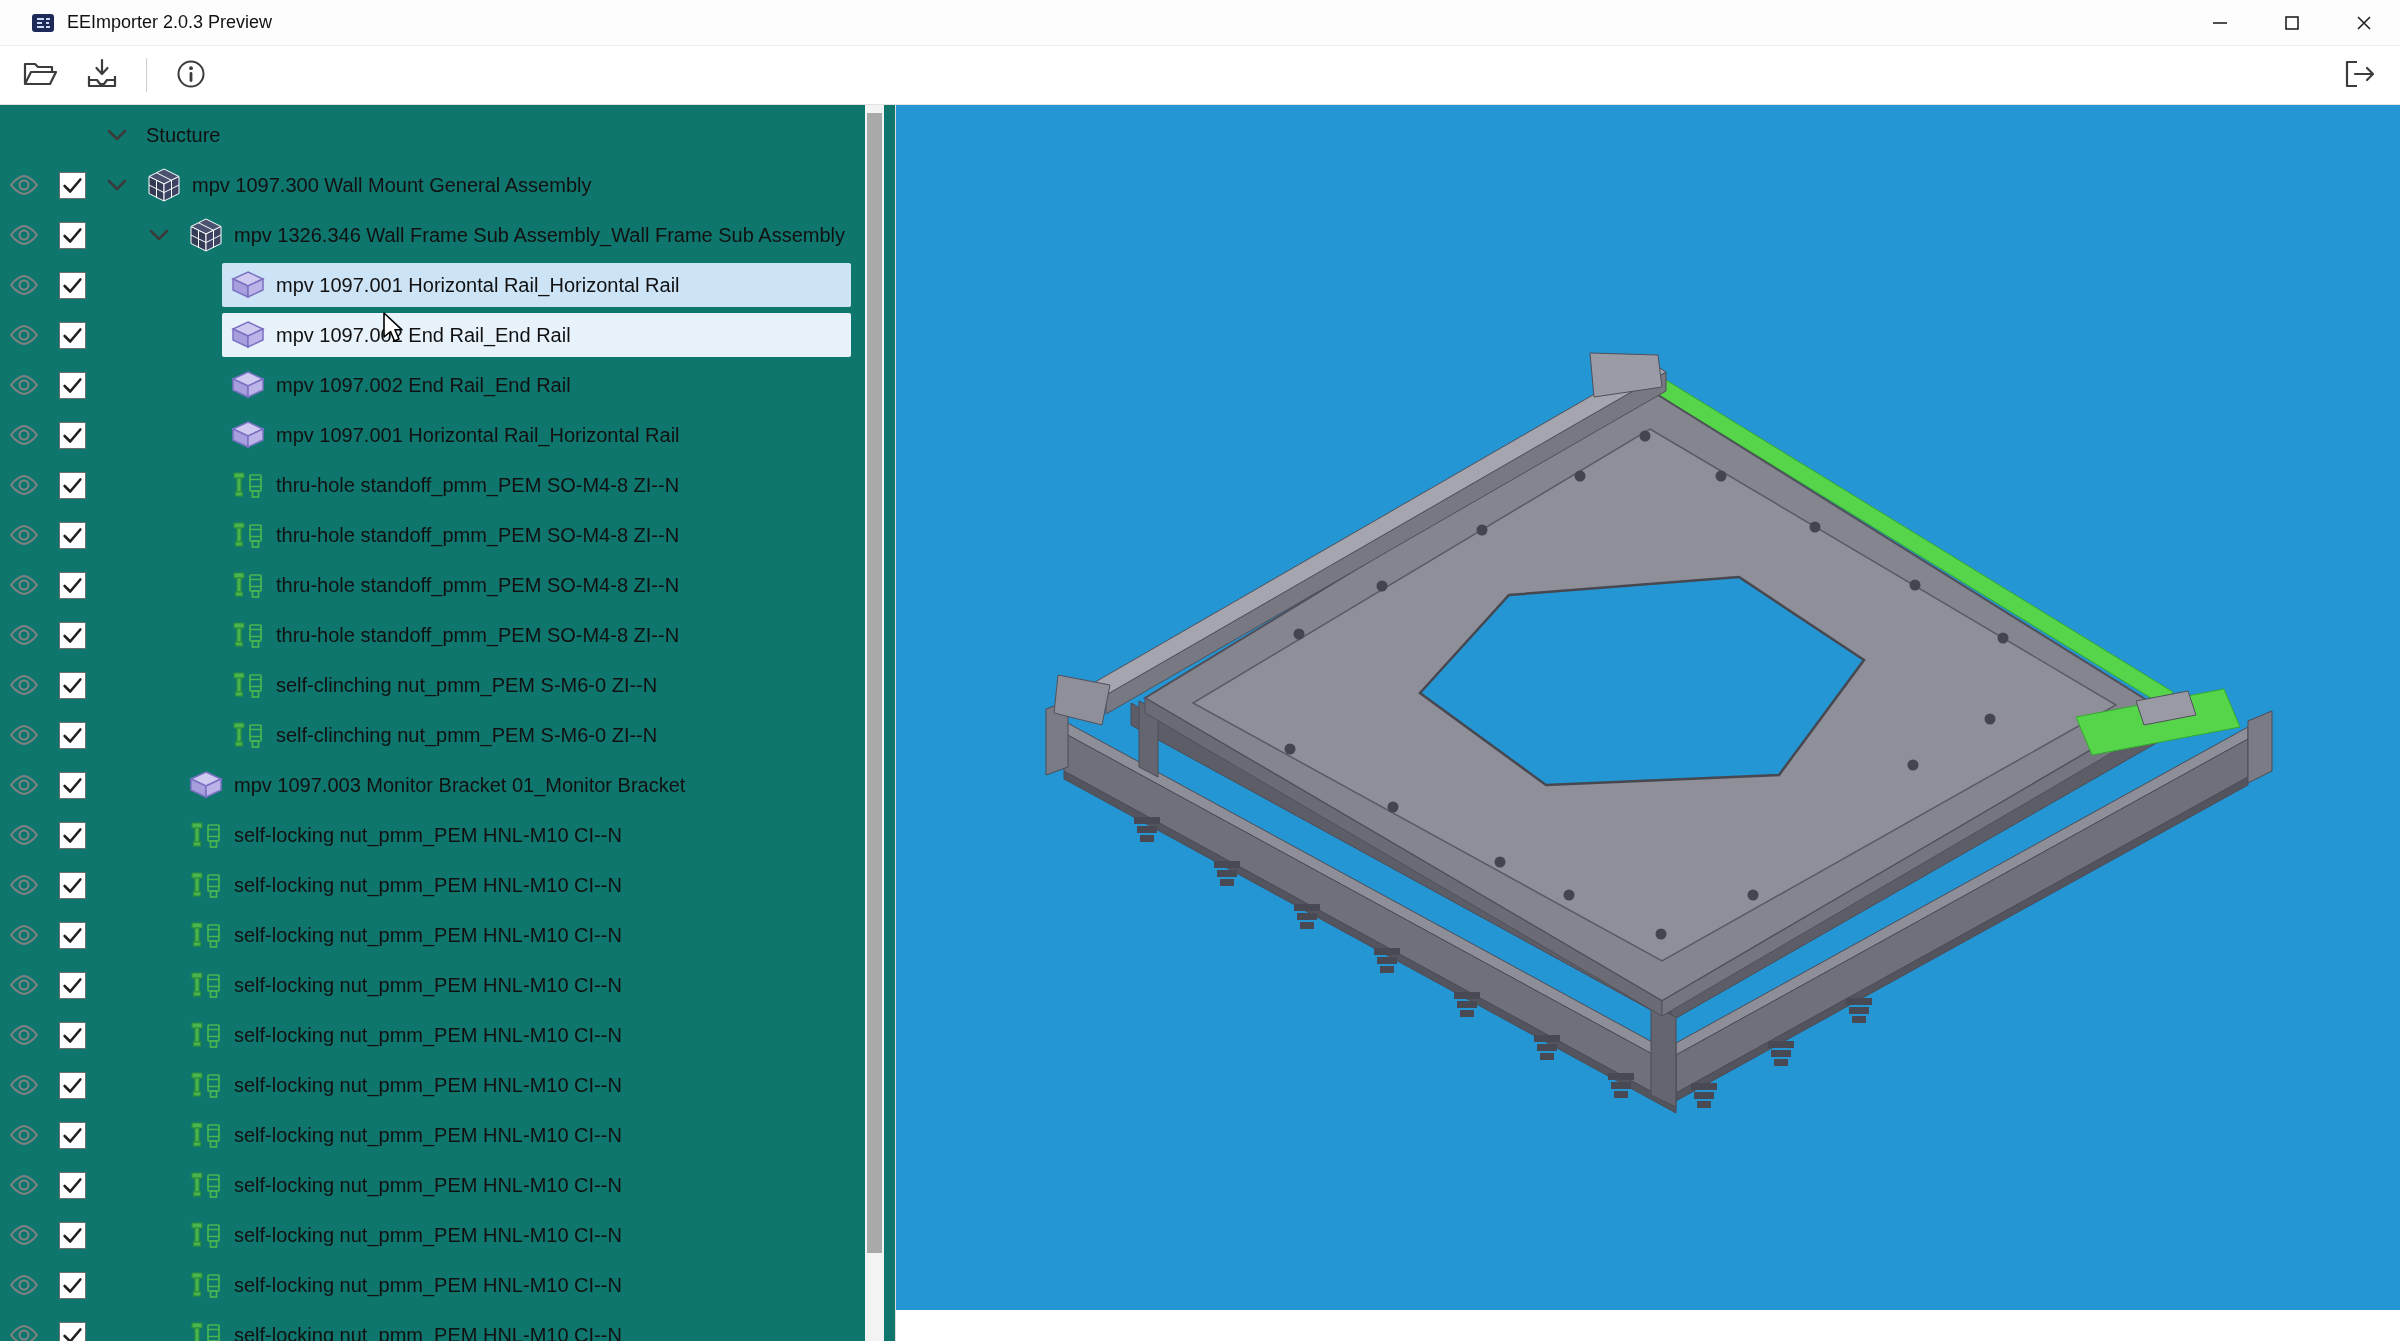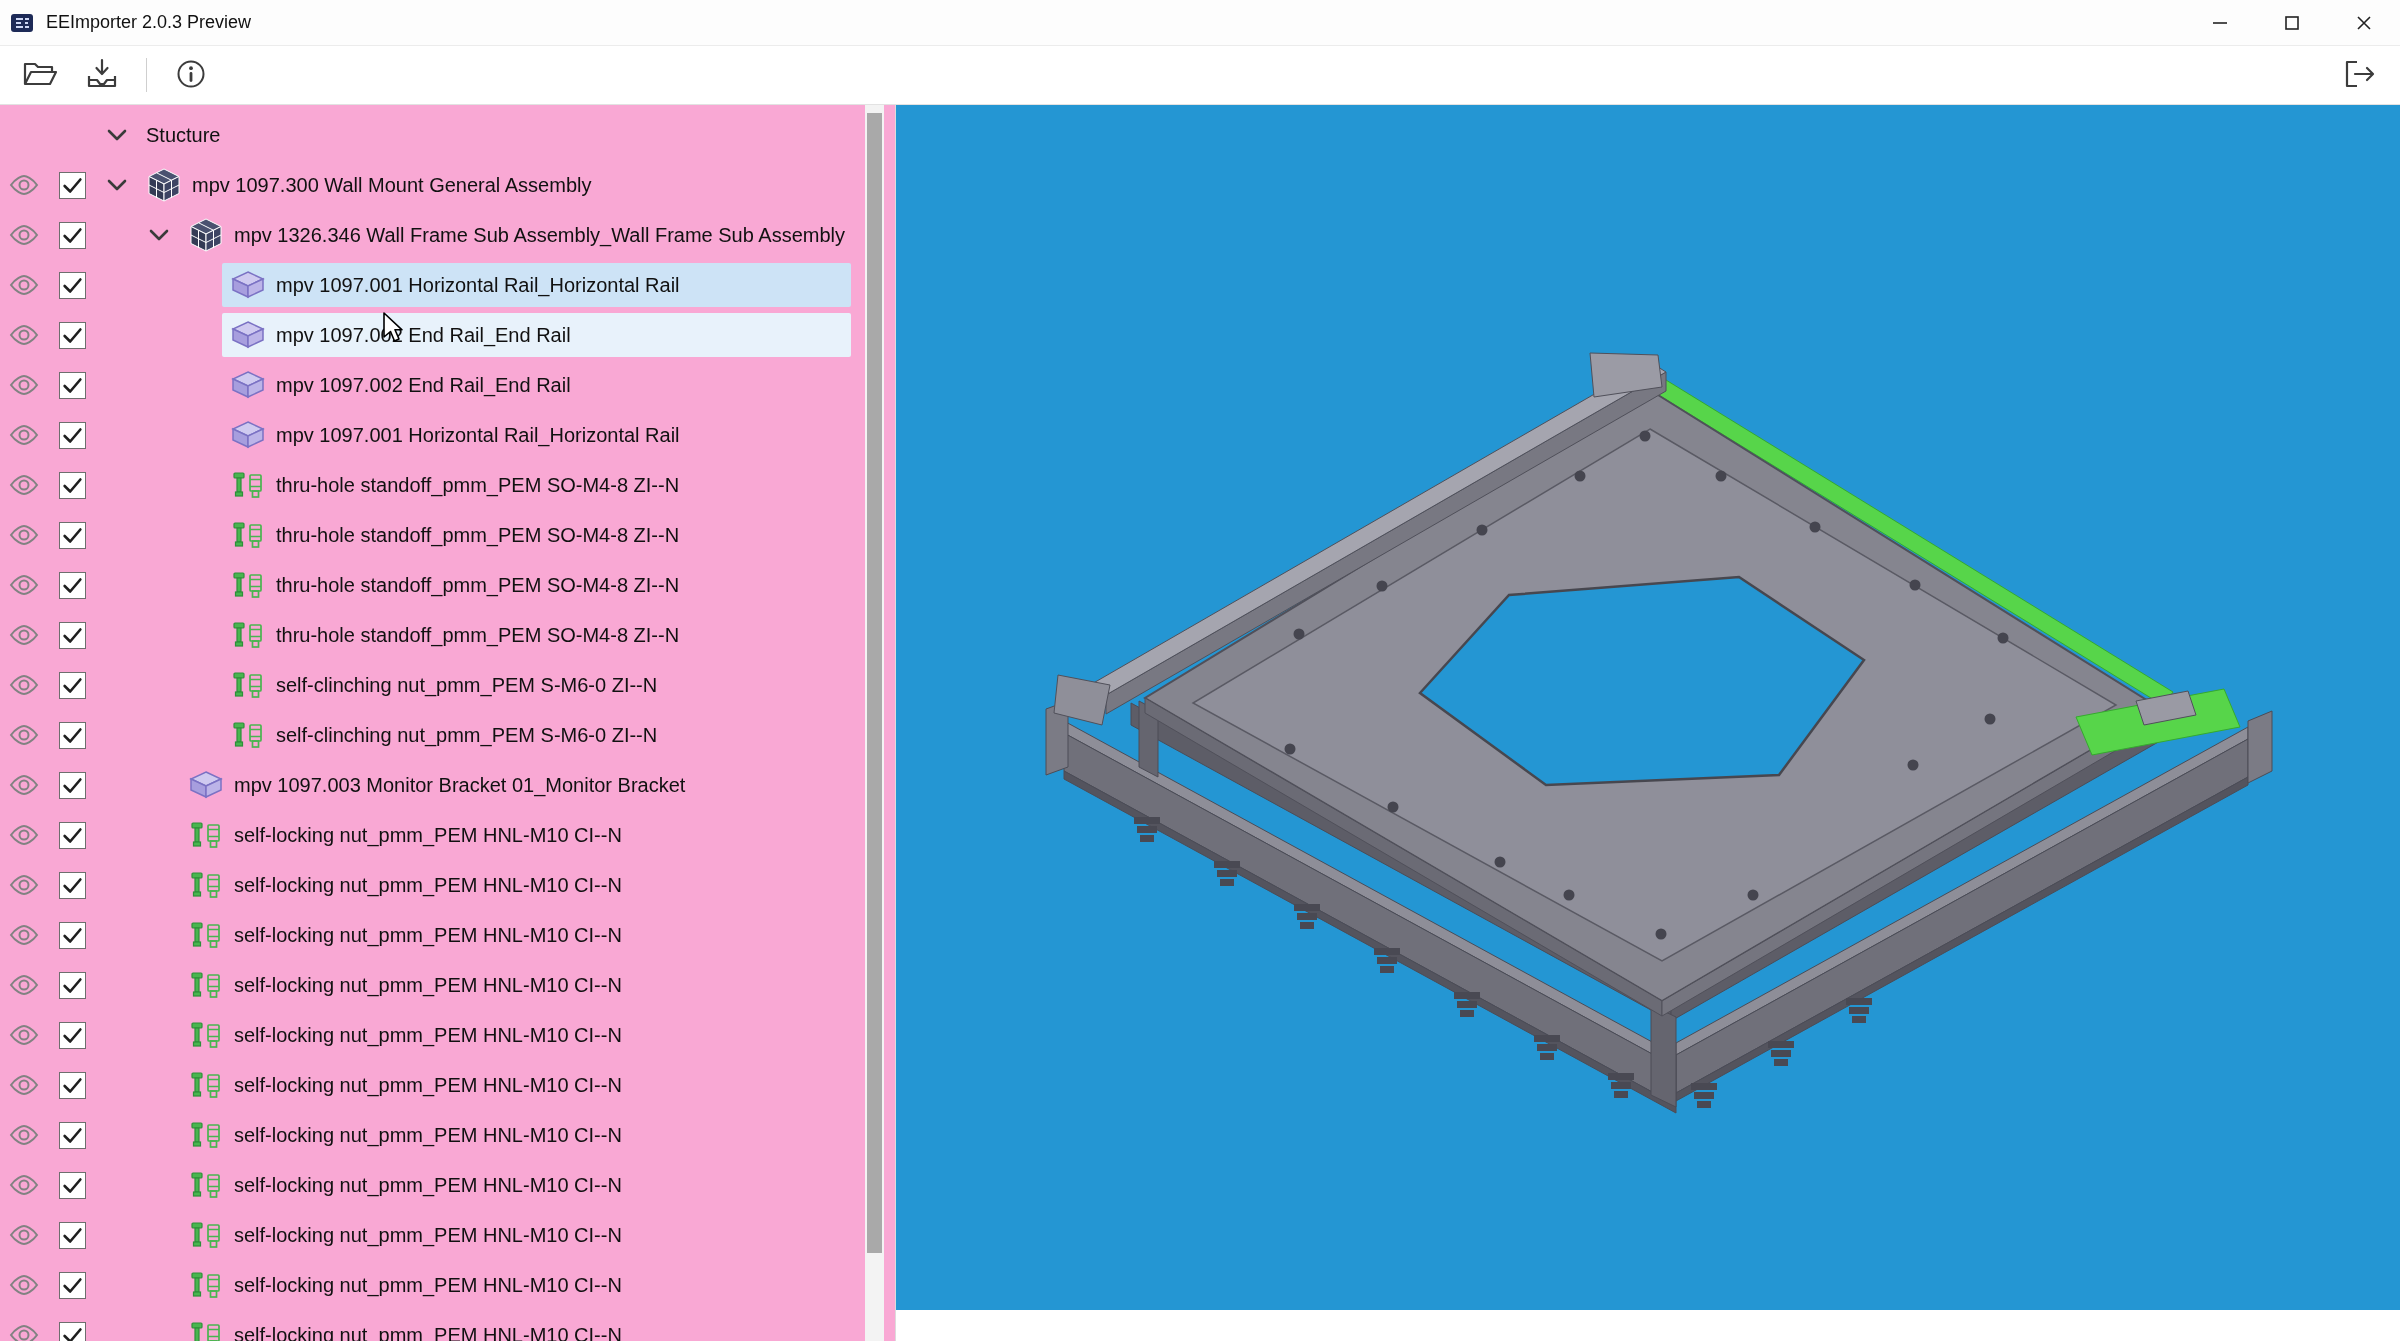--- a/index.html
+++ b/index.html
@@ -3,39 +3,39 @@
 <meta charset="utf-8">
 <style>
   * { margin:0; padding:0; box-sizing:border-box; }
   html,body { width:2400px; height:1341px; overflow:hidden; background:#fff;
               font-family:"Liberation Sans", sans-serif; }
   #app { position:relative; width:2400px; height:1341px; background:#fff; overflow:hidden; }
 
   
   .titlebar { height:46px; display:flex; align-items:center; justify-content:space-between;
               background:#fdfdfd; border-bottom:1px solid #ececec; }
-  .title-left { display:flex; align-items:center; gap:12px; padding-left:10px; }
+  .title-left { display:flex; align-items:center; gap:12px; padding-left:31px; }
   .app-logo { width:24px; height:24px; display:inline-block; }
   .title-text { font-size:18px; color:#111; }
   .win-controls { display:flex; height:46px; }
   .win-btn { width:72px; height:46px; display:flex; align-items:center; justify-content:center;
              background:transparent; border:none; cursor:default; }
 
   
   .toolbar { height:59px; display:flex; align-items:center; justify-content:space-between;
              padding:0 14px; background:#fff; border-bottom:1px solid #e2e2e2; }
   .toolbar-left { display:flex; align-items:center; gap:10px; }
   .tool-btn { width:52px; height:48px; display:flex; align-items:center; justify-content:center;
               background:transparent; border:none; }
   .tool-sep { width:1px; height:34px; background:#cfcfcf; margin:0 8px; display:inline-block; }
 
   
   .content { display:flex; height:1236px; }
 
-  .tree-panel { width:896px; position:relative; overflow:hidden; background:#f9a8d4;
+  .tree-panel { width:896px; position:relative; overflow:hidden; background:#0f766e;
                 border-right:1px solid #dcdcdc; }
   .tree-rows { position:absolute; top:5px; left:0; right:32px; }
   .tree-row { height:50px; display:flex; align-items:center; font-size:20px; color:#111;
               white-space:nowrap; }
   .cell { display:flex; align-items:center; justify-content:center; flex:none; }
   .eye-cell { width:48px; }
   .cb-cell  { width:48px; }
   .checkbox { width:27px; height:27px; background:#fff; border:1.5px solid #6e6e6e;
               display:flex; align-items:center; justify-content:center; }
   .indent { flex:none; display:inline-block; height:1px; }

